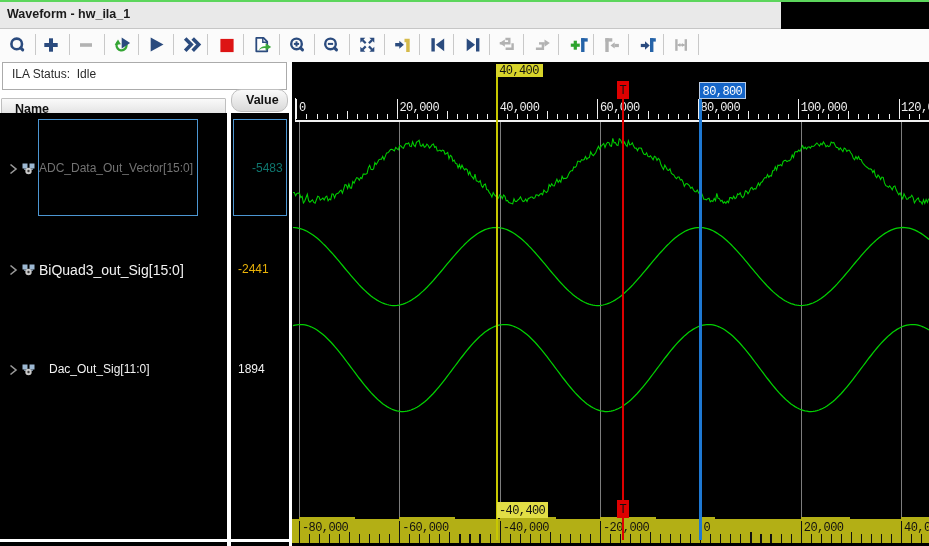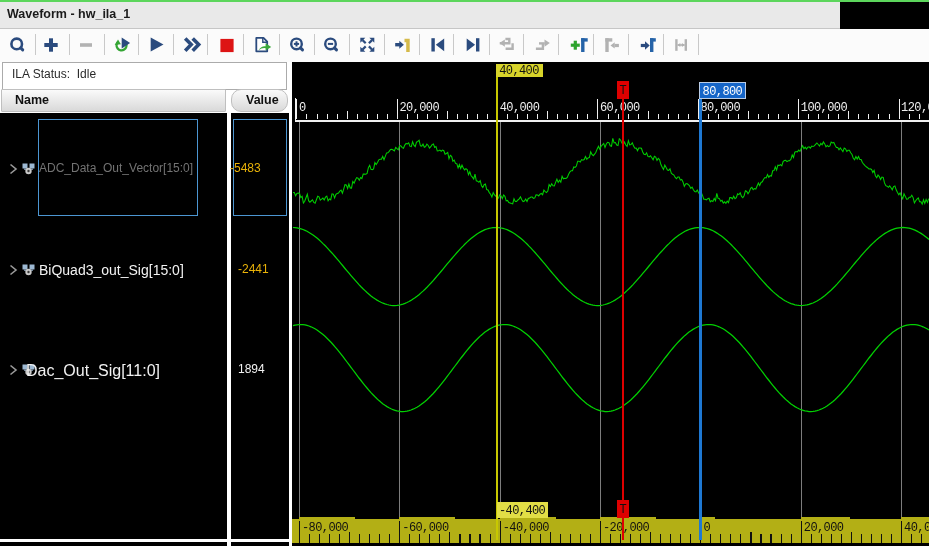--- a/index.html
+++ b/index.html
@@ -1,19 +1,19 @@
 <!DOCTYPE html>
 <html><head><meta charset="utf-8"><style>
 *{margin:0;padding:0;box-sizing:border-box}
 body{font-family:"Liberation Sans",sans-serif;width:929px;height:546px;overflow:hidden;position:relative;background:#000}
 .abs{position:absolute}
 </style></head><body>
 
 <div class="abs" style="left:0;top:0;width:929px;height:1.5px;background:#5cd65c"></div>
-<div class="abs" style="left:0;top:1.5px;width:840px;height:27.5px;background:#e9e9e9;border-bottom:1px solid #c6c6c6">
+<div class="abs" style="left:0;top:1.5px;width:781px;height:27.5px;background:#e9e9e9;border-bottom:1px solid #c6c6c6">
   <div class="abs" style="left:7px;top:5px;font-size:12.5px;font-weight:bold;color:#1a1a1a">Waveform - hw_ila_1</div>
 </div>
 
 <div class="abs" style="left:0;top:29px;width:929px;height:33px;background:#fbfbfb"></div>
 <div style="position:absolute;left:34.5px;top:34px;width:1px;height:21px;background:#c9c9c9"></div>
 <div style="position:absolute;left:69px;top:34px;width:1px;height:21px;background:#c9c9c9"></div>
 <div style="position:absolute;left:103.5px;top:34px;width:1px;height:21px;background:#c9c9c9"></div>
 <div style="position:absolute;left:138px;top:34px;width:1px;height:21px;background:#c9c9c9"></div>
 <div style="position:absolute;left:172.5px;top:34px;width:1px;height:21px;background:#c9c9c9"></div>
 <div style="position:absolute;left:207px;top:34px;width:1px;height:21px;background:#c9c9c9"></div>
@@ -129,21 +129,21 @@
     <rect x="684.6" y="39.2" width="2.4" height="11.6" fill="#b2b2b2"></rect>
     <line x1="677.6" y1="45" x2="684.6" y2="45" stroke="#b2b2b2" stroke-width="1.6"></line>
     <path d="M677.5,45 L680.3,43 L680.3,47 Z" fill="#b2b2b2"></path>
     <path d="M684.7,45 L681.9,43 L681.9,47 Z" fill="#b2b2b2"></path>
   </svg>
 
 <div class="abs" style="left:0;top:62px;width:292px;height:51px;background:#fff"></div>
 <div class="abs" style="left:2px;top:62px;width:285px;height:28px;background:#fff;border:1px solid #ababab">
   <div class="abs" style="left:9px;top:4px;font-size:12px;color:#2a2a2a">ILA Status:&nbsp; Idle</div>
 </div>
-<div class="abs" style="left:1px;top:89px;width:224.5px;height:23px;background:linear-gradient(#fafafa,#d9d9d9);border:1px solid #bfbfbf;border-radius:1px">
+<div class="abs" style="left:1px;top:98px;width:224.5px;height:23px;background:linear-gradient(#fafafa,#d9d9d9);border:1px solid #bfbfbf;border-radius:1px">
   <div class="abs" style="left:13px;top:3px;font-size:12.5px;font-weight:bold;color:#111">Name</div>
 </div>
 <div class="abs" style="left:231px;top:89px;width:56.5px;height:23px;background:linear-gradient(#fafafa,#d9d9d9);border:1px solid #bfbfbf;border-radius:10px">
   <div class="abs" style="left:14px;top:3px;font-size:12.5px;font-weight:bold;color:#111">Value</div>
 </div>
 
 <div class="abs" style="left:226.7px;top:113px;width:4.8px;height:433px;background:#fff"></div>
 <div class="abs" style="left:288.7px;top:62px;width:3.6px;height:484px;background:#fff"></div>
 <div class="abs" style="left:0;top:538.5px;width:292.3px;height:3px;background:#fff"></div>
 
@@ -158,21 +158,21 @@
     <path d="M2.5,1.5 L8,6 L2.5,10.5" fill="none" stroke="#9a9a9a" stroke-width="1.6"></path>
   </svg>
 <svg width="13" height="12" style="position:absolute;left:22px;top:163px" viewBox="0 0 13 12">
     <rect x="0.5" y="0.5" width="5" height="5" fill="#9db9d3"></rect>
     <rect x="7.5" y="0.5" width="5" height="5" fill="#9db9d3"></rect>
     <path d="M3,5.5 L3,7 M10,5.5 L10,7" stroke="#9db9d3" stroke-width="1.4"></path>
     <circle cx="6.5" cy="8" r="3.2" fill="#c9c9c9"></circle>
     <circle cx="6.5" cy="8" r="1.2" fill="#3a3a3a"></circle>
   </svg>
 <div style="position:absolute;left:39px;top:161px;font-size:12px;color:#737373;white-space:nowrap">ADC_Data_Out_Vector[15:0]</div>
-<div style="position:absolute;left:230px;top:161px;font-size:12px;color:#eab308">-5483</div>
+<div style="position:absolute;left:252px;top:161px;font-size:12px;color:#0f766e">-5483</div>
 <svg width="10" height="12" style="position:absolute;left:8px;top:263.5px" viewBox="0 0 10 12">
     <path d="M2.5,1.5 L8,6 L2.5,10.5" fill="none" stroke="#9a9a9a" stroke-width="1.6"></path>
   </svg>
 <svg width="13" height="12" style="position:absolute;left:22px;top:263.5px" viewBox="0 0 13 12">
     <rect x="0.5" y="0.5" width="5" height="5" fill="#9db9d3"></rect>
     <rect x="7.5" y="0.5" width="5" height="5" fill="#9db9d3"></rect>
     <path d="M3,5.5 L3,7 M10,5.5 L10,7" stroke="#9db9d3" stroke-width="1.4"></path>
     <circle cx="6.5" cy="8" r="3.2" fill="#c9c9c9"></circle>
     <circle cx="6.5" cy="8" r="1.2" fill="#3a3a3a"></circle>
   </svg>
@@ -181,21 +181,21 @@
 <svg width="10" height="12" style="position:absolute;left:8px;top:363.5px" viewBox="0 0 10 12">
     <path d="M2.5,1.5 L8,6 L2.5,10.5" fill="none" stroke="#9a9a9a" stroke-width="1.6"></path>
   </svg>
 <svg width="13" height="12" style="position:absolute;left:22px;top:363.5px" viewBox="0 0 13 12">
     <rect x="0.5" y="0.5" width="5" height="5" fill="#9db9d3"></rect>
     <rect x="7.5" y="0.5" width="5" height="5" fill="#9db9d3"></rect>
     <path d="M3,5.5 L3,7 M10,5.5 L10,7" stroke="#9db9d3" stroke-width="1.4"></path>
     <circle cx="6.5" cy="8" r="3.2" fill="#c9c9c9"></circle>
     <circle cx="6.5" cy="8" r="1.2" fill="#3a3a3a"></circle>
   </svg>
-<div style="position:absolute;left:26px;top:361.5px;font-size:16px;color:#f2f2f2;white-space:nowrap">Dac_Out_Sig[11:0]</div>
+<div style="position:absolute;left:49px;top:361.5px;font-size:12px;color:#f2f2f2;white-space:nowrap">Dac_Out_Sig[11:0]</div>
 <div style="position:absolute;left:238px;top:361.5px;font-size:12px;color:#f2f2f2">1894</div>
 
 <svg width="637" height="484" viewBox="292 62 637 484" style="position:absolute;left:292px;top:62px" shape-rendering="crispEdges">
 <rect x="292" y="62" width="637" height="484" fill="#000"></rect>
 <rect x="296.4" y="99" width="1" height="20" fill="#f0f0f0"></rect>
 <text x="299.0" y="110.5" fill="#f0f0f0" style="font-family:'Liberation Mono',monospace;font-size:12px;letter-spacing:-0.6px">0</text>
 <rect x="396.8" y="99" width="1" height="20" fill="#f0f0f0"></rect>
 <text x="399.4" y="110.5" fill="#f0f0f0" style="font-family:'Liberation Mono',monospace;font-size:12px;letter-spacing:-0.6px">20,000</text>
 <rect x="497.1" y="99" width="1" height="20" fill="#f0f0f0"></rect>
 <text x="499.7" y="110.5" fill="#f0f0f0" style="font-family:'Liberation Mono',monospace;font-size:12px;letter-spacing:-0.6px">40,000</text>

